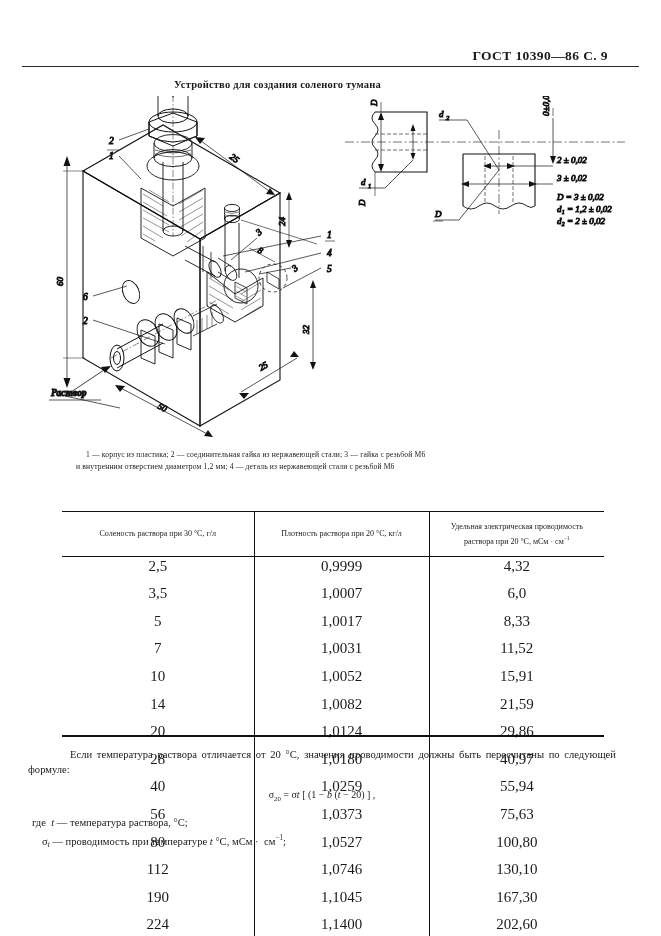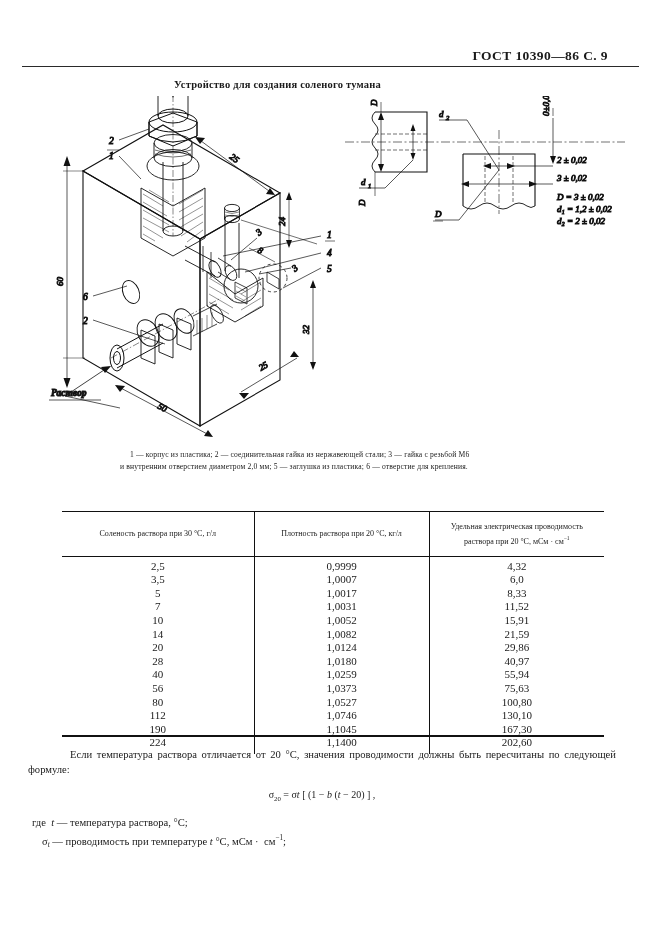--- a/index.html
+++ b/index.html
@@ -80,21 +80,20 @@
   
   .fig-caption {
     position: absolute;
     top: 449px;
     left: 76px;
     width: 512px;
     font-size: 7.6px;
     line-height: 12.4px;
     text-align: justify;
     letter-spacing: 0.15px;
-    margin-left: 44px;
   }
   .cap-line { display: block; white-space: nowrap; }
   .cap-line.l1 { text-indent: 10px; }
 
   
   .data-table-wrap {
     position: absolute;
     top: 511px;
     left: 62px;
     width: 542px;
@@ -108,23 +107,23 @@
     font-weight: normal;
     font-size: 8px;
     line-height: 11.5px;
     padding: 9px 4px 9px 4px;
     text-align: center;
     vertical-align: middle;
     border-left: 1.4px solid #111;
   }
   table.data-table th:first-child { border-left: none; }
   table.data-table td {
-    font-size: 11px;
+    font-size: 15px;
     line-height: 11.6px;
-    padding: 1px 4px;
+    padding: 8px 4px;
     text-align: center;
     vertical-align: middle;
     border-left: 1.4px solid #111;
     height: 11.6px;
   }
   table.data-table td:first-child { border-left: none; }
   thead tr { }
   .thead-row th { }
   .t-top-rule { border-top: 1.6px solid #111; }
   .t-mid-rule { border-bottom: 1.6px solid #111; }
@@ -438,21 +437,21 @@
       <text class="dwg-dim" x="212" y="116">d₁ = 1,2 ± 0,02</text>
       <text class="dwg-dim" x="212" y="128">d₂ = 2 ± 0,02</text>
     </g>
 
   </g>
 </svg>
 </div>
 
 <div class="fig-caption">
   <span class="cap-line l1">1 — корпус  из  пластика;   2 — соединительная  гайка из нержавеющей стали;   3 — гайка с резьбой М6</span>
-  <span class="cap-line">и внутренним отверстием диаметром 2,0 мм; 5 — заглушка из пластика; 6 — отверстие для крепления.</span>
+  <span class="cap-line">и  внутренним  отверстием  диаметром  1,2  мм;   4 — деталь  из  нержавеющей  стали  с  резьбой  М6</span>
 </div>
 
 <div class="data-table-wrap">
   <table class="data-table">
     <colgroup>
       <col style="width:192px">
       <col style="width:175px">
       <col style="width:175px">
     </colgroup>
     <thead>

